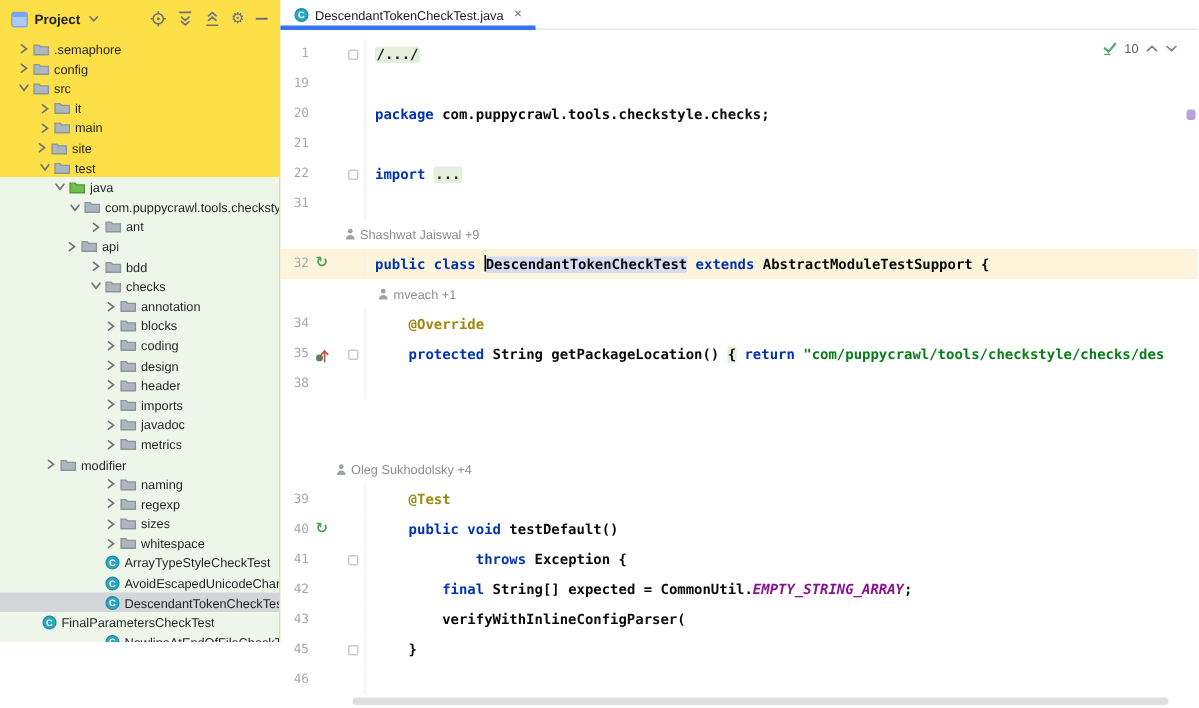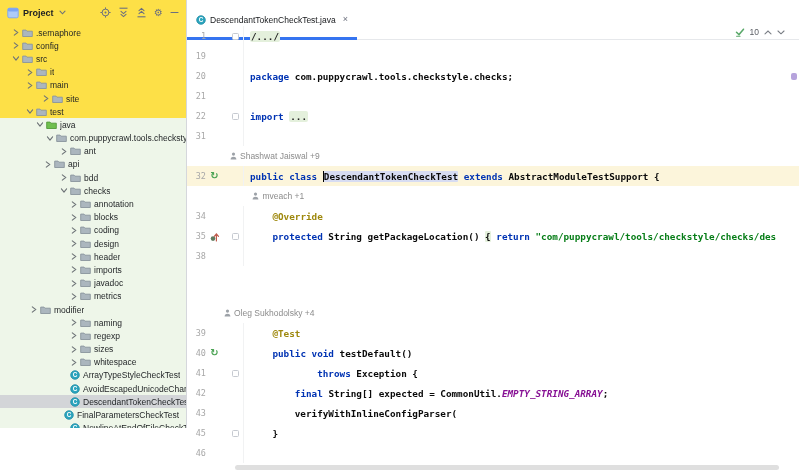--- a/index.html
+++ b/index.html
@@ -16,21 +16,21 @@
   .tree-green{position:absolute;left:0;right:0;top:92px;bottom:-20px;background:#EEF6E9;}
   .tree-row{position:relative;height:13.2px;display:flex;align-items:center;gap:3px;font-size:8.5px;color:#1E2124;white-space:nowrap;overflow:hidden;z-index:1;}
   .tree-row.selected{background:#D3D5D8;}
   .tchev{display:flex;width:7px;flex:none;justify-content:center;}
   .tchev.exp svg{transform:rotate(90deg);}
   .ticon{display:flex;flex:none;}
   .tlabel{overflow:hidden;}
 
   
   .editor{position:absolute;left:187px;top:0;right:0;height:472px;background:#fff;}
-  .tabbar{position:relative;height:40px;border-bottom:1px solid #E6E8EB;display:flex;box-sizing:border-box;}
+  .tabbar{position:relative;height:20px;border-bottom:1px solid #E6E8EB;display:flex;box-sizing:border-box;}
   .tab{position:relative;display:flex;align-items:center;gap:4px;padding:0 9px;font-size:8.5px;color:#17191C;}
   .tab-underline{position:absolute;left:0;right:0;bottom:-1px;height:3px;background:#3574F0;}
   .tab-close{color:#6C707E;font-size:9px;margin-left:3px;line-height:9px;}
 
   .ebody{position:absolute;top:24px;left:0;right:0;bottom:0;overflow:hidden;}
   .lines{position:absolute;top:2px;left:0;right:0;}
   .code-row{height:20px;display:flex;align-items:center;overflow:hidden;}
   .caret-line{background:#FCF5DB;}
   .ln{width:19px;flex:none;text-align:right;font:8.5px "DejaVu Sans Mono",monospace;color:#A8A8A8;}
   .gico{width:17px;flex:none;display:flex;justify-content:center;align-items:center;}
@@ -163,21 +163,21 @@
               <path d="M1.3 0.9 L4.7 3.5 L1.3 6.1" fill="none" stroke="#6E7377" stroke-width="1.1" stroke-linecap="round"></path>
             </svg>
           </span>
           <span class="ticon">
             <svg width="11" height="10" viewBox="0 0 11 10">
               <path d="M0.7 2.1 h3.3 l1 1.1 h5.3 v5.3 h-9.6 z" fill="#ABB6BE" stroke="#8A959D" stroke-width="0.9"></path>
             </svg>
           </span>
           <span class="tlabel">main</span>
         </div>
-        <div class="tree-row" style="padding-left: 42px;">
+        <div class="tree-row" style="padding-left: 24px;">
           <span class="tchev">
             <svg width="6" height="7" viewBox="0 0 6 7">
               <path d="M1.3 0.9 L4.7 3.5 L1.3 6.1" fill="none" stroke="#6E7377" stroke-width="1.1" stroke-linecap="round"></path>
             </svg>
           </span>
           <span class="ticon">
             <svg width="11" height="10" viewBox="0 0 11 10">
               <path d="M0.7 2.1 h3.3 l1 1.1 h5.3 v5.3 h-9.6 z" fill="#ABB6BE" stroke="#8A959D" stroke-width="0.9"></path>
             </svg>
           </span>
@@ -463,21 +463,21 @@
         </div>
         <div class="tree-row selected" style="padding-left: 70px;">
           <span class="ticon">
             <svg width="10" height="10" viewBox="0 0 10 10">
               <circle cx="5" cy="5" r="4.3" fill="#2CA5BE" stroke="#1E8CA4" stroke-width="0.8"></circle>
               <text x="5" y="7.3" text-anchor="middle" font-size="6.3" font-weight="bold" fill="#fff" font-family="Liberation Sans, sans-serif">C</text>
             </svg>
           </span>
           <span class="tlabel">DescendantTokenCheckTest</span>
         </div>
-        <div class="tree-row" style="padding-left: 28px; margin-left: 36px;">
+        <div class="tree-row" style="padding-left: 28px;">
           <span class="ticon">
             <svg width="10" height="10" viewBox="0 0 10 10">
               <circle cx="5" cy="5" r="4.3" fill="#2CA5BE" stroke="#1E8CA4" stroke-width="0.8"></circle>
               <text x="5" y="7.3" text-anchor="middle" font-size="6.3" font-weight="bold" fill="#fff" font-family="Liberation Sans, sans-serif">C</text>
             </svg>
           </span>
           <span class="tlabel">FinalParametersCheckTest</span>
         </div>
         <div class="tree-row" style="padding-left: 70px;">
           <span class="ticon">

